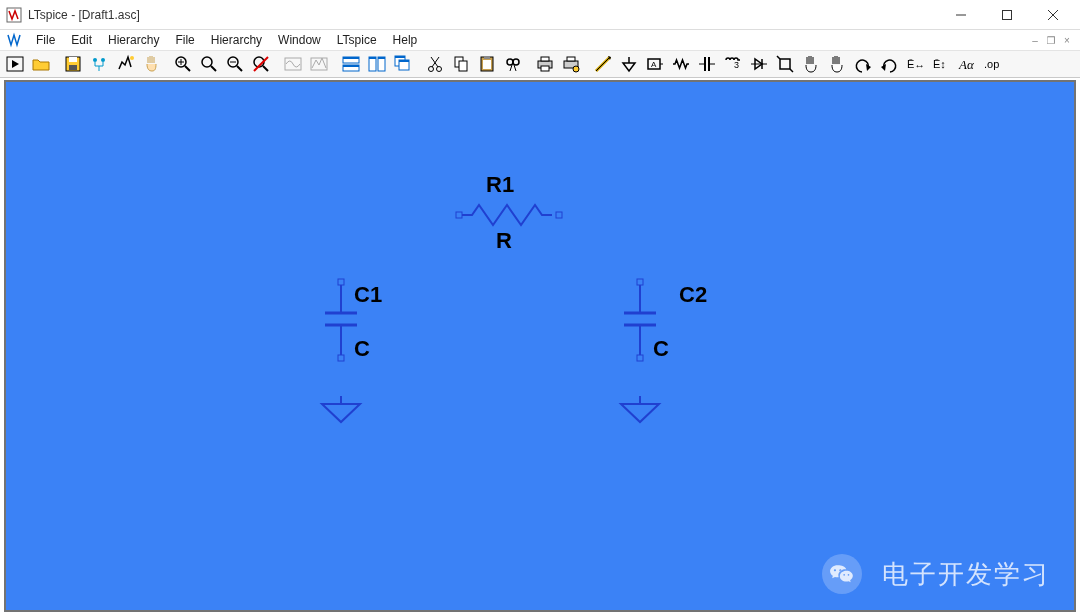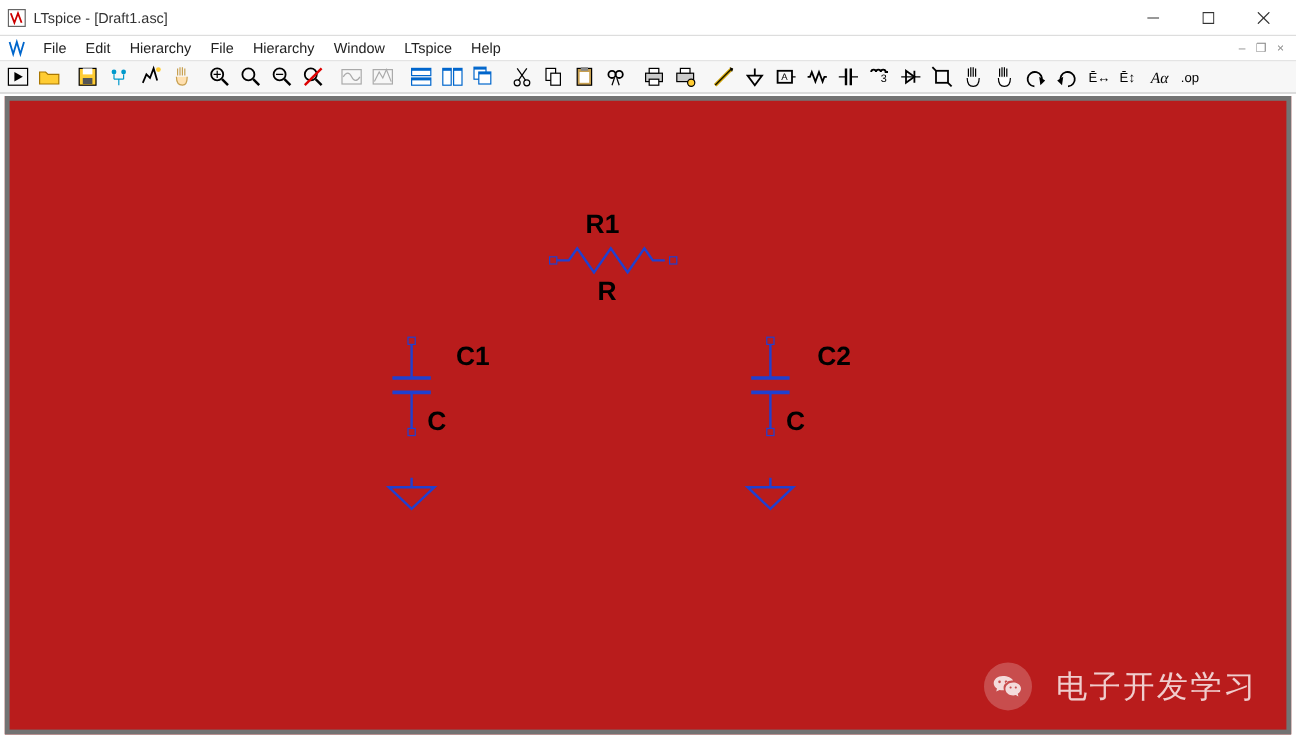--- a/index.html
+++ b/index.html
@@ -21,21 +21,21 @@
   .menubar .sub-controls { margin-left: auto; display: flex; gap: 2px; padding-right: 4px; }
   .menubar .sub-btn { width: 14px; height: 14px; display:flex; align-items:center; justify-content:center; color:#888; font-size:10px;}
 
   
   .toolbar { height: 28px; background: #f7f7f7; border-top: 1px solid #e4e4e4; border-bottom: 1px solid #c9c9c9; display: flex; align-items: center; padding: 0 2px; gap: 0; }
   .tbtn { width: 26px; height: 24px; display: flex; align-items: center; justify-content: center; }
   .tbtn svg { width: 20px; height: 20px; }
   .sep { width: 6px; height: 24px; }
 
   
-  .canvas { position: absolute; left: 4px; top: 80px; right: 4px; bottom: 4px; background: #b91c1c; border: 4px solid #737373; }
+  .canvas { position: absolute; left: 4px; top: 80px; right: 4px; bottom: 4px; background: #3b82f6; border: 2px solid #737373; }
   .schem-label { position: absolute; font-family: Arial, sans-serif; font-weight: bold; font-size: 22px; color: #000; }
   .schem svg { position: absolute; }
 
   
   .watermark { position: absolute; right: 24px; bottom: 16px; display: flex; align-items: center; gap: 20px; color: rgba(255,255,255,0.78); font-size: 26px; font-family: "Microsoft YaHei", sans-serif; letter-spacing: 2px; }
   .wm-icon { width: 40px; height: 40px; border-radius: 50%; background: rgba(255,255,255,0.22); display:flex; align-items:center; justify-content:center; }
 </style>
 </head>
 <body>
 
@@ -347,21 +347,21 @@
   <div class="schem-label" style="left:490px; top:146px;">R</div>
 
   <svg style="left:315px; top:195px;" width="40" height="86">
     <rect x="17" y="2" width="6" height="6" fill="none" stroke="#2040d0"></rect>
     <rect x="17" y="78" width="6" height="6" fill="none" stroke="#2040d0"></rect>
     <line x1="20" y1="8" x2="20" y2="36" stroke="#2040d0" stroke-width="2"></line>
     <line x1="4" y1="36" x2="36" y2="36" stroke="#2040d0" stroke-width="3"></line>
     <line x1="4" y1="48" x2="36" y2="48" stroke="#2040d0" stroke-width="3"></line>
     <line x1="20" y1="48" x2="20" y2="78" stroke="#2040d0" stroke-width="2"></line>
   </svg>
-  <div class="schem-label" style="left:348px; top:200px;margin-left:24px;">C1</div>
+  <div class="schem-label" style="left:348px; top:200px;">C1</div>
   <div class="schem-label" style="left:348px; top:254px;">C</div>
 
   <svg style="left:614px; top:195px;" width="40" height="86">
     <rect x="17" y="2" width="6" height="6" fill="none" stroke="#2040d0"></rect>
     <rect x="17" y="78" width="6" height="6" fill="none" stroke="#2040d0"></rect>
     <line x1="20" y1="8" x2="20" y2="36" stroke="#2040d0" stroke-width="2"></line>
     <line x1="4" y1="36" x2="36" y2="36" stroke="#2040d0" stroke-width="3"></line>
     <line x1="4" y1="48" x2="36" y2="48" stroke="#2040d0" stroke-width="3"></line>
     <line x1="20" y1="48" x2="20" y2="78" stroke="#2040d0" stroke-width="2"></line>
   </svg>

